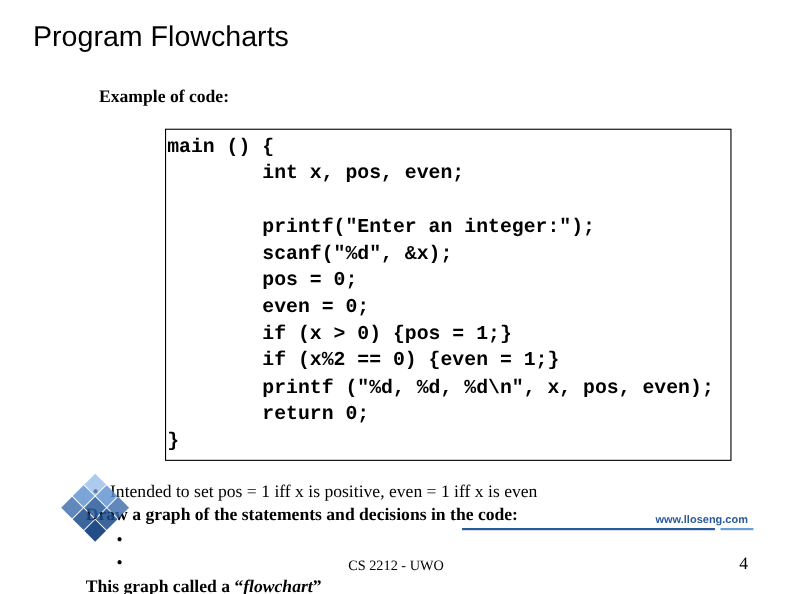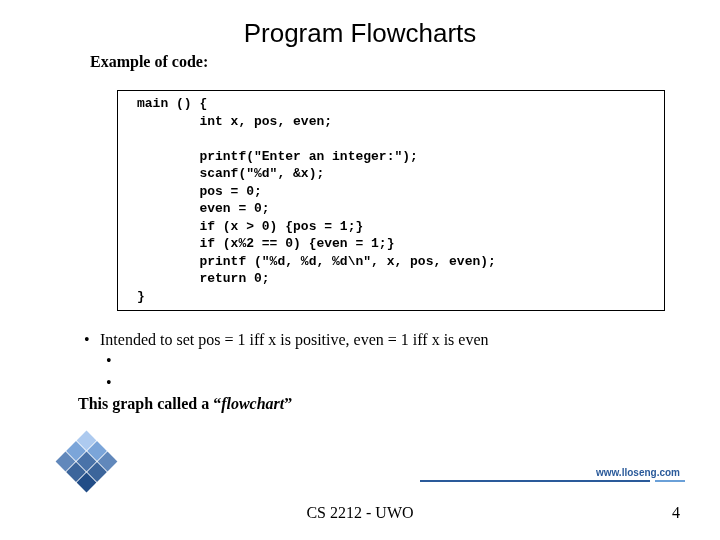--- a/index.html
+++ b/index.html
@@ -14,38 +14,37 @@
   .slide {
     width: 100%;
     height: 100%;
     position: relative;
     padding: 18px 30px 0 30px;
   }
   .title {
     font-size: 26px;
     font-weight: 400;
     color: #000;
-    margin-bottom: 4px;
+    margin-bottom: 31px;
     font-family: Arial, sans-serif;
-    text-align: center;
   }
   .subtitle {
     font-size: 16px;
     font-weight: bold;
     font-family: "Times New Roman", serif;
     margin-left: 60px;
     margin-bottom: 19px;
   }
   .code-box {
     border: 1.5px solid #000;
-    margin-left: 87px;
+    margin-left: 120px;
     margin-right: 25px;
-    padding: 4px 10px 4px 19px;
+    padding: 4px 10px 4px 1px;
     font-family: "Courier New", monospace;
-    font-size: 13px;
+    font-size: 18px;
     font-weight: bold;
     line-height: 1.35;
     white-space: pre;
   }
   .body-text {
     font-family: "Times New Roman", serif;
     font-size: 16px;
     margin-top: 18px;
     margin-left: 48px;
     line-height: 1.35;
@@ -98,21 +97,21 @@
     font-size: 10px;
     font-weight: bold;
     color: #2a5a9a;
     font-family: Arial, sans-serif;
   }
   .course {
     position: absolute;
     bottom: 18px;
     left: 50%;
     transform: translateX(-50%);
-    font-size: 16px;
+    font-size: 13px;
     font-family: "Times New Roman", serif;
     color: #000;
   }
   .pagenum {
     position: absolute;
     bottom: 18px;
     right: 40px;
     font-size: 16px;
     font-family: "Times New Roman", serif;
     color: #000;
@@ -145,20 +144,21 @@
         if (x%2 == 0) {even = 1;}
         printf ("%d, %d, %d\n", x, pos, even);
         return 0;
 }</div>
 
   <div class="body-text">
     <div class="bullet">
       <span class="dot">•</span>
       <span>Intended to set pos = 1 iff x is positive, even = 1 iff x is even</span>
     </div>
+    <div class="bold-line">Draw a graph of the statements and decisions in the code:</div>
     <div class="bullet sub">
       <span class="dot">•</span>
     </div>
     <div class="bullet sub">
       <span class="dot">•</span>
     </div>
     <div class="bold-line">
       <span>This graph called a “</span><span class="italic">flowchart</span><span>”</span>
     </div>
   </div>

